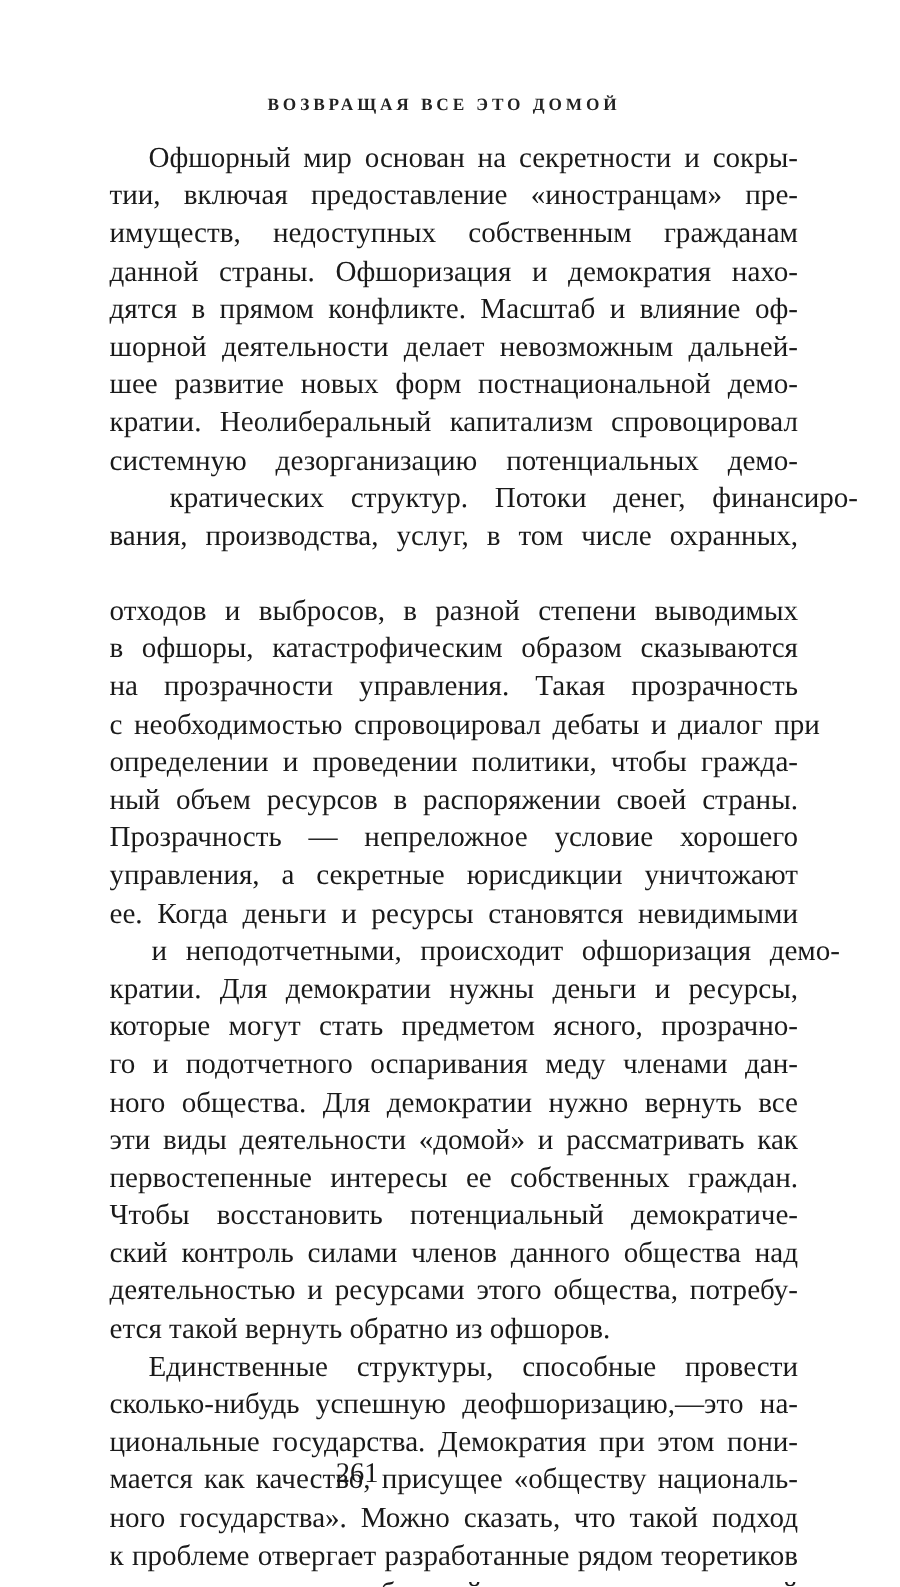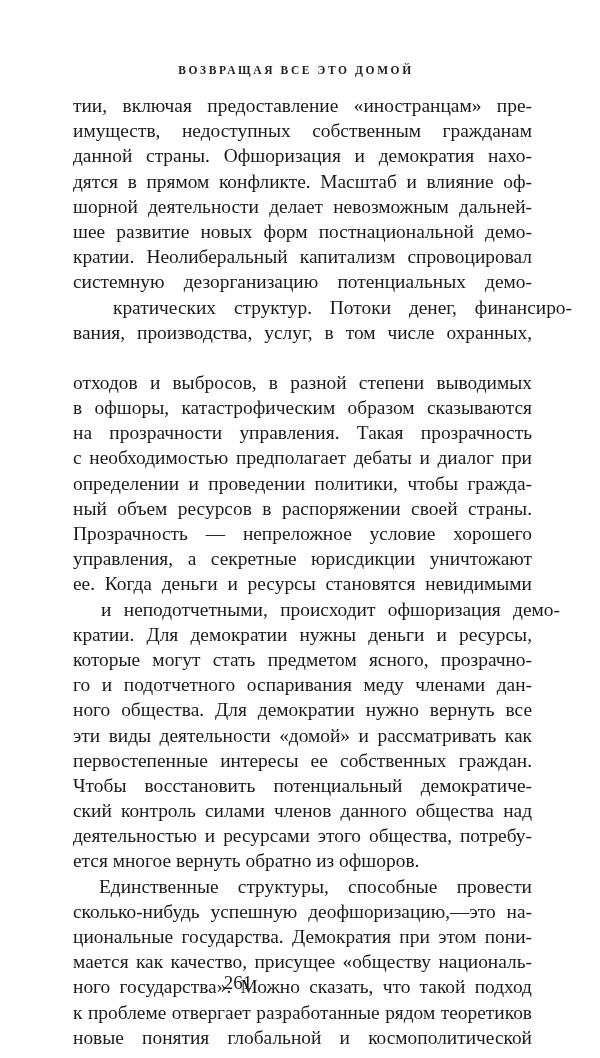--- a/index.html
+++ b/index.html
@@ -59,50 +59,51 @@
       color: #1a1a1a;
     }
   </style>
 </head>
 <body>
 
 <div class="running-head">Возвращая все это домой</div>
 
 <div class="text-block">
   <div>
+    <span class="line indent" style="white-space: nowrap; word-spacing: 3.70573px;">Офшорный мир основан на секретности и сокры-</span>
     <span class="line" style="white-space: nowrap; word-spacing: 10.6523px;">тии, включая предоставление «иностранцам» пре-</span>
     <span class="line" style="white-space: nowrap; word-spacing: 16.6354px;">имуществ, недоступных собственным гражданам</span>
     <span class="line" style="white-space: nowrap; word-spacing: 8.89687px;">данной страны. Офшоризация и демократия нахо-</span>
     <span class="line" style="white-space: nowrap; word-spacing: 4.77009px;">дятся в прямом конфликте. Масштаб и влияние оф-</span>
     <span class="line" style="white-space: nowrap; word-spacing: 5.34375px;">шорной деятельности делает невозможным дальней-</span>
     <span class="line" style="white-space: nowrap; word-spacing: 6.3375px;">шее развитие новых форм постнациональной демо-</span>
     <span class="line" style="white-space: nowrap; word-spacing: 7.34896px;">кратии. Неолиберальный капитализм спровоцировал</span>
     <span class="line" style="white-space: nowrap; word-spacing: 14.3854px;">системную дезорганизацию потенциальных демо-</span>
     <span class="line" style="white-space: nowrap; word-spacing: 13.0391px; margin-left: 40px;">кратических структур. Потоки денег, финансиро-</span>
     <span class="line" style="white-space: nowrap; word-spacing: 7.13542px;">вания, производства, услуг, в том числе охранных,</span>
     <span class="line" style="white-space: nowrap; word-spacing: 7.33333px; margin-top: 25px;">отходов и выбросов, в разной степени выводимых</span>
     <span class="line" style="white-space: nowrap; word-spacing: 7.56641px;">в офшоры, катастрофическим образом сказываются</span>
     <span class="line" style="white-space: nowrap; word-spacing: 12.5039px;">на прозрачности управления. Такая прозрачность</span>
-    <span class="line" style="white-space: nowrap; word-spacing: 2.85938px;">с необходимостью предполагает дебаты и диалог при</span>
+    <span class="line" style="white-space: nowrap; word-spacing: 2.85938px;">с необходимостью спровоцировал дебаты и диалог при</span>
     <span class="line" style="white-space: nowrap; word-spacing: 4.61875px;">определении и проведении политики, чтобы гражда-</span>
     <span class="line" style="white-space: nowrap; word-spacing: 5.6849px;">ный объем ресурсов в распоряжении своей страны.</span>
     <span class="line" style="white-space: nowrap; word-spacing: 12.9961px;">Прозрачность — непреложное условие хорошего</span>
     <span class="line" style="white-space: nowrap; word-spacing: 9.73828px;">управления, а секретные юрисдикции уничтожают</span>
     <span class="line" style="white-space: nowrap; word-spacing: 4.90104px;">ее. Когда деньги и ресурсы становятся невидимыми</span>
     <span class="line" style="white-space: nowrap; word-spacing: 7.53125px; margin-left: 28px;">и неподотчетными, происходит офшоризация демо-</span>
     <span class="line" style="white-space: nowrap; word-spacing: 7.3125px;">кратии. Для демократии нужны деньги и ресурсы,</span>
     <span class="line" style="white-space: nowrap; word-spacing: 7.39687px;">которые могут стать предметом ясного, прозрачно-</span>
     <span class="line" style="white-space: nowrap; word-spacing: 6.80469px;">го и подотчетного оспаривания меду членами дан-</span>
     <span class="line" style="white-space: nowrap; word-spacing: 6.07292px;">ного общества. Для демократии нужно вернуть все</span>
     <span class="line" style="white-space: nowrap; word-spacing: 3.66406px;">эти виды деятельности «домой» и рассматривать как</span>
     <span class="line" style="white-space: nowrap; word-spacing: 7.36719px;">первостепенные интересы ее собственных граждан.</span>
     <span class="line" style="white-space: nowrap; word-spacing: 13.3177px;">Чтобы восстановить потенциальный демократиче-</span>
     <span class="line" style="white-space: nowrap; word-spacing: 4.32812px;">ский контроль силами членов данного общества над</span>
     <span class="line" style="white-space: nowrap; word-spacing: 3.05313px;">деятельностью и ресурсами этого общества, потребу-</span>
-    <span class="line last" style="white-space: nowrap; word-spacing: 0px;">ется многое вернуть обратно из офшоров.</span>
+    <span class="line last" style="white-space: nowrap; word-spacing: 0px;">ется такой вернуть обратно из офшоров.</span>
   </div>
   <div>
     <span class="line indent" style="white-space: nowrap; word-spacing: 14.3542px;">Единственные структуры, способные провести</span>
     <span class="line" style="white-space: nowrap; word-spacing: 6.05729px;">сколько-нибудь успешную деофшоризацию,—это на-</span>
     <span class="line" style="white-space: nowrap; word-spacing: 3.52813px;">циональные государства. Демократия при этом пони-</span>
     <span class="line" style="white-space: nowrap; word-spacing: 2.5625px;">мается как качество, присущее «обществу националь-</span>
     <span class="line" style="white-space: nowrap; word-spacing: 4.39323px;">ного государства». Можно сказать, что такой подход</span>
     <span class="line" style="white-space: nowrap; word-spacing: 0.7125px; font-family: Liberation Serif, serif;">к проблеме отвергает разработанные рядом теоретиков</span>
     <span class="line" style="white-space: nowrap; word-spacing: 13.3516px;">новые понятия глобальной и космополитической</span>
   </div>

